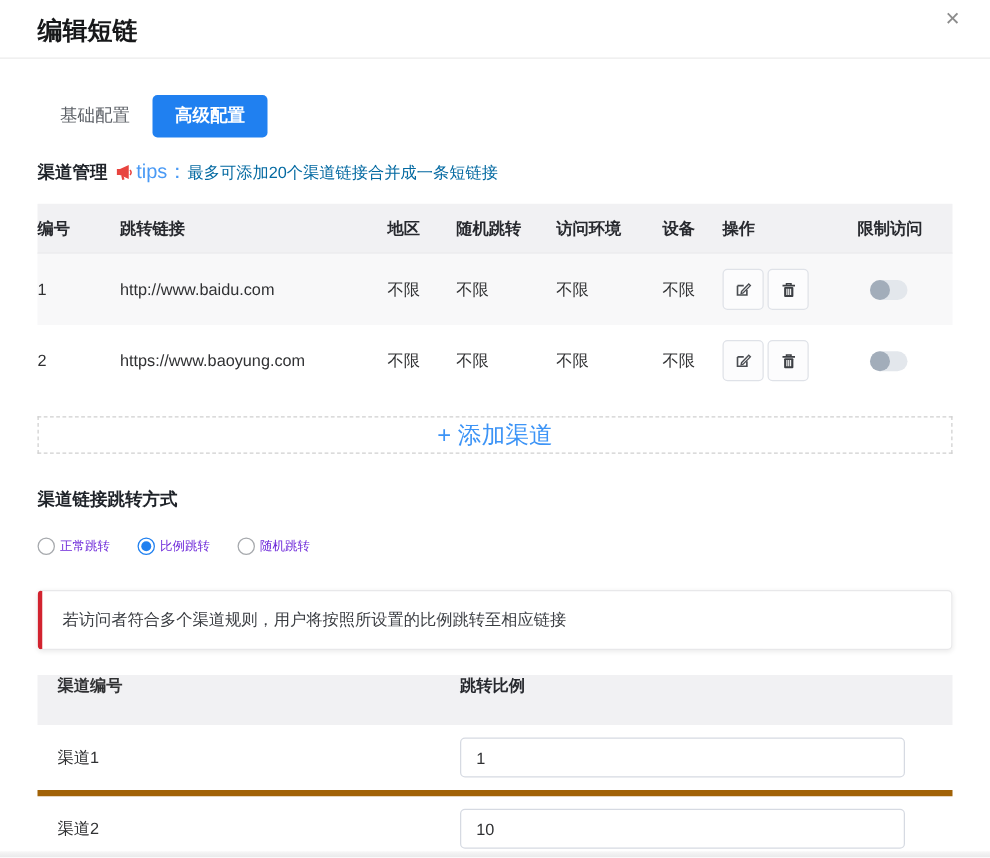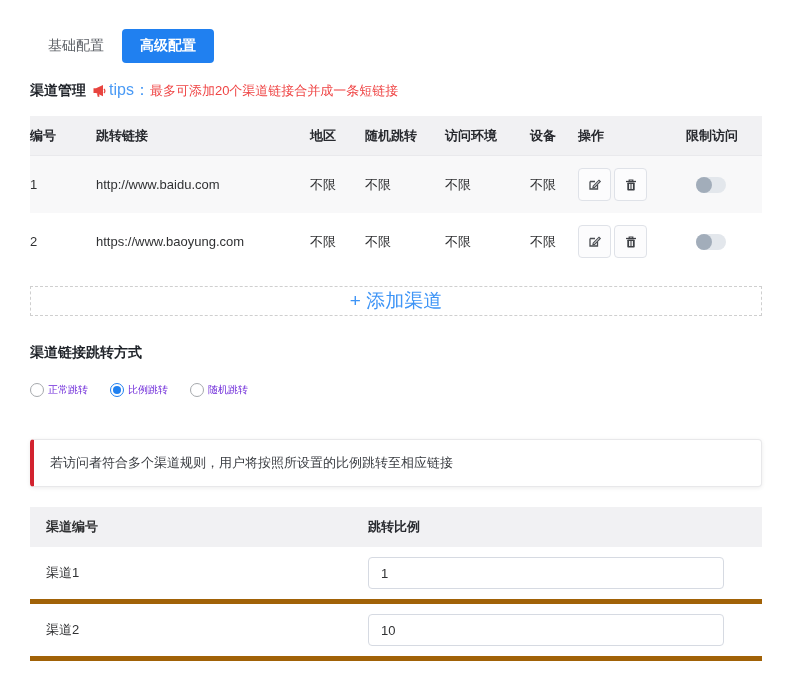--- a/index.html
+++ b/index.html
@@ -26,21 +26,21 @@
   
   .tabs { margin-top: 29px; display: flex; align-items: center; }
   .tab { font-size: 14px; color: #5c6066; padding: 8px 18px; border-radius: 4px; cursor: pointer; }
   .tab.active { background: #2080f0; color: #ffffff; font-weight: bold; }
 
   
   .section-tips { margin-top: 17px; display: flex; align-items: center; font-size: 13px; }
   .section-label { font-size: 14px; font-weight: bold; color: #1f2329; }
   .megaphone { margin: 0 3px 0 6px; display: inline-flex; align-items: center; }
   .tips-prefix { color: #4a9af5; font-size: 16px; }
-  .tips-text { color: #ef4444; font-size: 13px; }
+  .tips-text { color: #0369a1; font-size: 13px; }
 
   
   .ch-table { margin-top: 15px; width: 732px; font-size: 13px; }
   .ch-row { display: flex; align-items: center; }
   .ch-head { background: #f1f1f3; height: 40px; font-weight: 600; color: #27292e; border-bottom: 1px solid #e9e9ec; }
   .ch-body-row { height: 57px; }
   .ch-body-row.striped { background: #f8f8f9; }
   .ch-body-row.plain { background: #ffffff; }
   .col-no     { width: 66px;  padding-left: 0; }
   .col-url    { width: 214px; }
@@ -80,30 +80,30 @@
     width: 14px; height: 14px; border-radius: 50%; border: 1px solid #a6a9ad; background: #fff;
     display: inline-flex; align-items: center; justify-content: center;
   }
   .radio-item.selected .radio-circle { border-color: #2080f0; }
   .radio-item.selected .radio-circle::after {
     content: ""; width: 8px; height: 8px; border-radius: 50%; background: #2080f0;
   }
 
   
   .alert {
-    margin-top: 42px; width: 732px; height: 48px; background: #fff;
+    margin-top: 28px; width: 732px; height: 48px; background: #fff;
     border: 1px solid #e8e8ea; border-left: 4px solid #d2232f; border-radius: 4px;
     box-shadow: 0 1px 4px rgba(0,0,0,0.08);
     display: flex; align-items: center; padding-left: 16px;
     font-size: 13px; color: #3a3d42;
   }
 
   
   .ratio-table { margin-top: 20px; width: 732px; font-size: 13px; }
-  .ratio-head { display: flex; align-items: center; background: #f1f1f3; height: 40px; font-weight: 600; color: #27292e; }
+  .ratio-head { display: flex; align-items: flex-start; background: #f1f1f3; height: 40px; font-weight: 600; color: #27292e; }
   .ratio-row { display: flex; align-items: center; height: 57px; border-bottom: 5px solid #a16207; }
   .ratio-col-label { width: 360px; padding-left: 16px; color: #303133; }
   .ratio-col-value { width: 421px; }
   .ratio-input {
     width: 356px; height: 32px; border: 1px solid #d6dae2; border-radius: 4px;
     padding: 0 12px; font-size: 13px; color: #303133; outline: none; background: #fff;
     font-family: "Liberation Sans", "DejaVu Sans", sans-serif;
   }
 
   .bottom-strip {
@@ -111,20 +111,24 @@
     background: linear-gradient(#f7f7f7, #e9e9ea);
   }
 
   svg { display: block; }
 </style>
 </head>
 <body>
 
 <div class="modal">
 
+  <div class="modal-header">
+    <div class="modal-title">编辑短链</div>
+    <div class="close-btn">✕</div>
+  </div>
 
   <div class="modal-body">
 
     <div class="tabs">
       <div class="tab">基础配置</div>
       <div class="tab active">高级配置</div>
     </div>
 
     <div class="section-tips">
       <span class="section-label">渠道管理</span>

